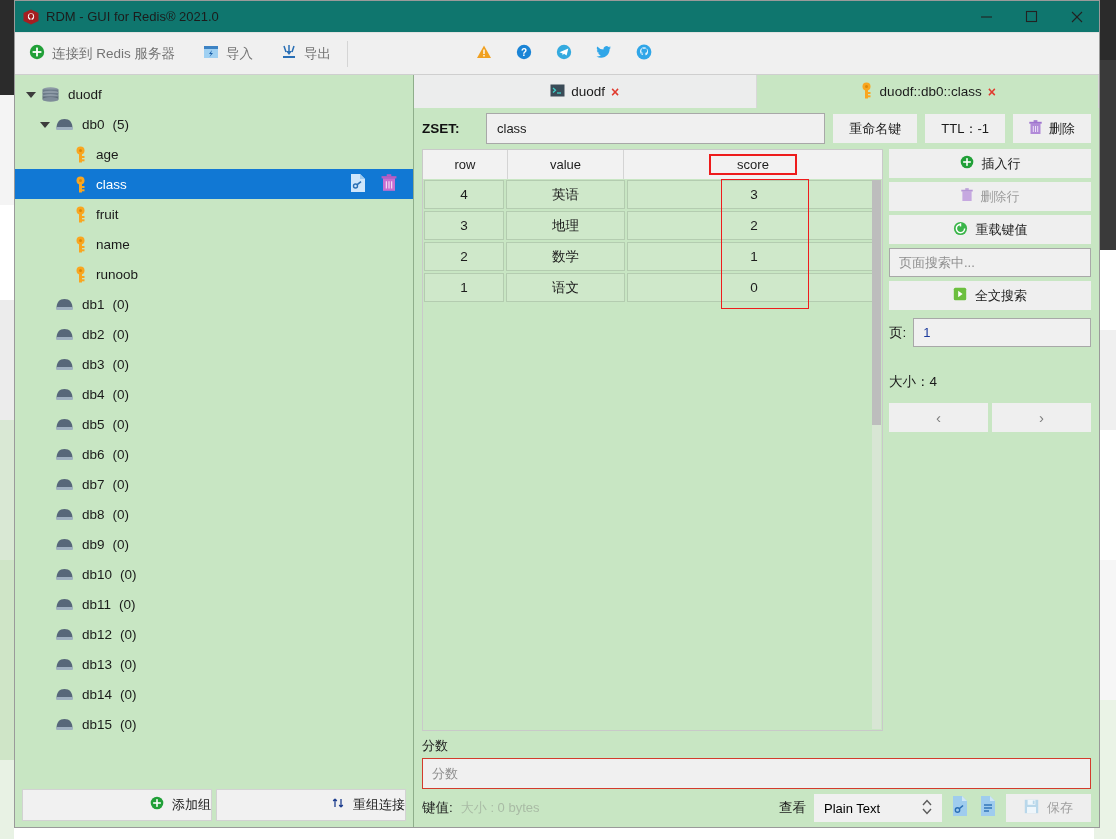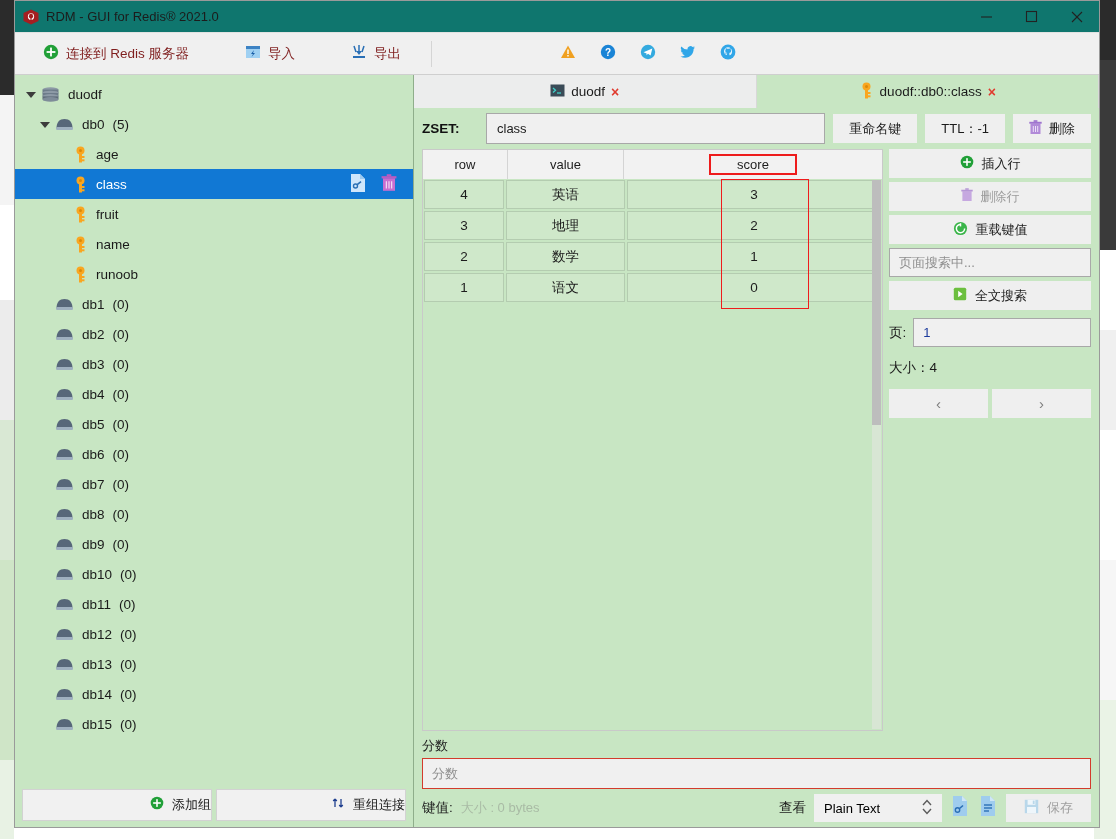--- a/index.html
+++ b/index.html
@@ -27,21 +27,21 @@
      border-bottom:1px solid #e2e2e2;}
   .title-ico{width:16px;height:16px;margin-left:8px;margin-right:7px;flex:none;position:relative;}
   .title-text{font-size:13px;color:#1c1c1c;flex:1;}
   .wctrl{width:45px;height:31px;display:flex;align-items:center;justify-content:center;
      font-size:13px;color:#222;}
   .wctrl svg{display:block;}
 
   
   .toolbar{height:41px;min-height:41px;background:#f0f0f0;display:flex;align-items:center;
      border-bottom:1px solid #cfcfcf;position:relative;}
-  .tb-item{display:flex;align-items:center;gap:7px;padding:0 28px;height:41px;font-size:13.5px;color:#7f1d1d;}
+  .tb-item{display:flex;align-items:center;gap:7px;padding:0 14px;height:41px;font-size:13.5px;color:#737373;}
   .tb-sep{width:1px;height:26px;background:#d5d5d5;margin:0 2px;}
   .tb-icons{display:flex;align-items:center;gap:24px;margin-left:126px;}
   .tb-right{margin-left:auto;display:flex;align-items:center;}
 
   
   .body{flex:1;display:flex;min-height:0;}
 
   
   .sidebar{width:398px;min-width:398px;background:#c8e6c3;display:flex;flex-direction:column;
      border-right:1px solid #8fae8b;position:relative;}
@@ -101,21 +101,21 @@
      padding:0 8px 0 6px;}
   .sbtn{height:29px;background:#efefef;display:flex;align-items:center;justify-content:center;
      gap:8px;font-size:13px;color:#1b1b1b;}
   .sbtn.disabled{color:#9b9b9b;}
   .sfield{height:29px;background:#f0f0f0;border:1px solid #a8a8a8;display:flex;align-items:center;
      padding-left:9px;font-size:13px;color:#8e8e8e;box-sizing:border-box;}
   .pagerow{display:flex;align-items:center;gap:7px;margin-top:4px;}
   .pagerow .lbl{font-size:13.5px;color:#1b1b1b;}
   .pagerow .pinput{flex:1;height:29px;background:#f0f0f0;border:1px solid #a8a8a8;
      display:flex;align-items:center;padding-left:9px;font-size:13px;color:#1b3a9c;box-sizing:border-box;}
-  .sizerow{font-size:13.5px;color:#1b1b1b;margin-top:8px;}
+  .sizerow{font-size:13.5px;color:#1b1b1b;margin-top:22px;}
   .navrow{display:flex;gap:4px;margin-top:8px;}
   .navbtn{flex:1;height:29px;background:#efefef;display:flex;align-items:center;
      justify-content:center;font-size:15px;color:#7e7e7e;}
 
   .scorelabel{font-size:13px;color:#1b1b1b;padding:6px 0 3px 8px;}
   .scoreinput{margin:0 8px;height:31px;background:#f0f0f0;border:1.6px solid #d33b2c;
      display:flex;align-items:center;padding-left:9px;font-size:13px;color:#8e8e8e;box-sizing:border-box;}
 
   .valrow{height:38px;display:flex;align-items:center;padding:0 8px;gap:8px;}
   .vlabel{font-size:13.5px;color:#1b1b1b;}

